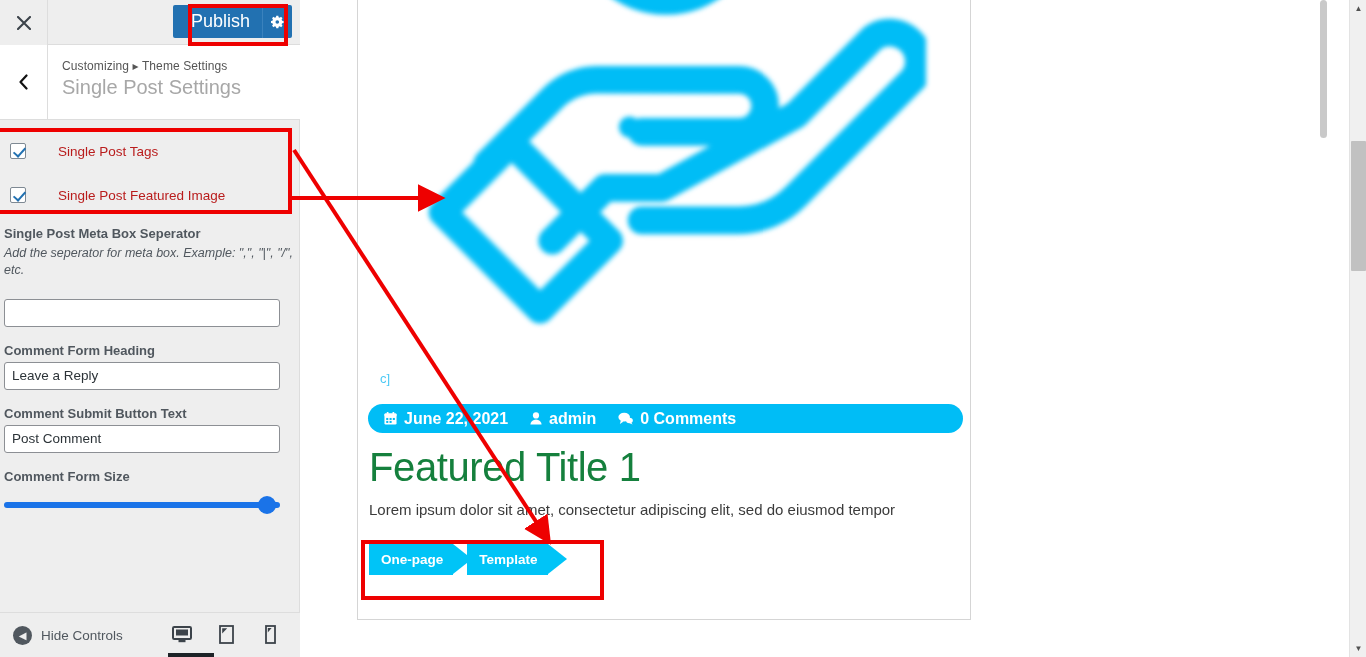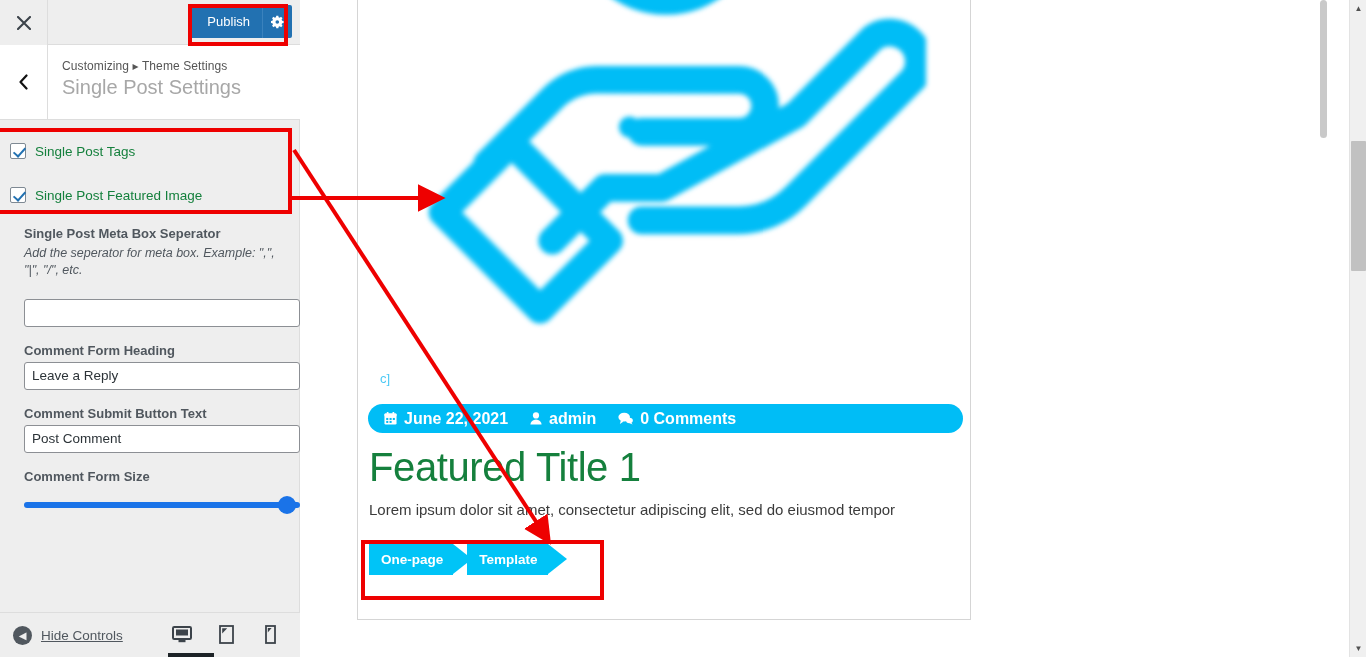--- a/index.html
+++ b/index.html
@@ -33,21 +33,21 @@
     color: #444; font-size: 17px; cursor: pointer;
   }
   #publish-wrap {
     position: absolute; right: 8px; top: 5px;
     display: flex; align-items: stretch;
   }
   #publish-btn {
     display: flex; align-items: center;
     background: #2271b1; color: #fff;
     height: 33px; padding: 0 12px 0 18px;
-    font-size: 13px; border: none; cursor: pointer;
+    font-size: 18px; border: none; cursor: pointer;
     border-radius: 2px 0 0 2px;
   }
   #publish-gear {
     display: flex; align-items: center; justify-content: center;
     background: #2271b1; color: #fff;
     height: 33px; width: 30px;
     font-size: 13px; cursor: pointer;
     border-radius: 0 2px 2px 0;
     border-left: 1px solid #3a82bd;
   }
@@ -70,38 +70,38 @@
   #breadcrumb {
     font-size: 12px; color: #555; letter-spacing: .1px;
   }
   #panel-title {
     font-size: 20px; color: #a7a7a7; font-weight: 400;
     margin-top: 2px; line-height: 1.25;
   }
 
   
   #controls { position: absolute; left: 0; top: 126px; width: 300px; }
-  .ctl { padding: 0 24px; }
+  .ctl { padding: 0 4px; }
   .chk-row {
     display: flex; align-items: center;
     height: 30px; margin: 0 0 0 10px; cursor: pointer;
   }
   .chk-row:first-child { margin-top: 10px; }
   .chk-box {
     width: 16px; height: 16px; flex: 0 0 16px;
     border: 1px solid #7e8993; background: #fff; border-radius: 2px;
     position: relative; margin-right: 9px;
   }
   .chk-box.on::after {
     content: ""; position: absolute;
     left: 4.5px; top: 0.5px; width: 5px; height: 10px;
     border: solid #2271b1; border-width: 0 2px 2px 0;
     transform: rotate(42deg);
   }
-  .chk-label { font-size: 13.5px; color: #15803d; }
+  .chk-label { font-size: 13.5px; color: #b91c1c; margin-left: 23px; }
 
   .ctl-label {
     font-size: 13px; color: #50575e; font-weight: 700;
     margin: 16px 0 4px 0;
   }
   .ctl-desc {
     font-size: 12.5px; color: #50575e; font-style: italic;
     line-height: 1.35; margin-bottom: 20px;
   }
   .ctl-input {
@@ -132,21 +132,21 @@
   #hide-controls {
     display: flex; align-items: center; gap: 9px;
     margin-left: 13px; cursor: pointer;
   }
   #hide-circle {
     width: 19px; height: 19px; border-radius: 50%;
     background: #50575e; color: #eee;
     display: flex; align-items: center; justify-content: center;
     font-size: 10px;
   }
-  #hide-label { font-size: 13.5px; color: #50575e; text-decoration: underline; }
+  #hide-label { font-size: 13.5px; color: #50575e; }
   #devices { position: absolute; right: 8px; bottom: 0; display: flex; height: 45px; }
   .dev {
     width: 44px; height: 45px;
     display: flex; align-items: center; justify-content: center;
     cursor: pointer; position: relative; color: #3c434a;
   }
   .dev.active::after {
     content: ""; position: absolute; left: 8px; right: 8px; bottom: 0;
     height: 4px; background: #1d2327;
   }

